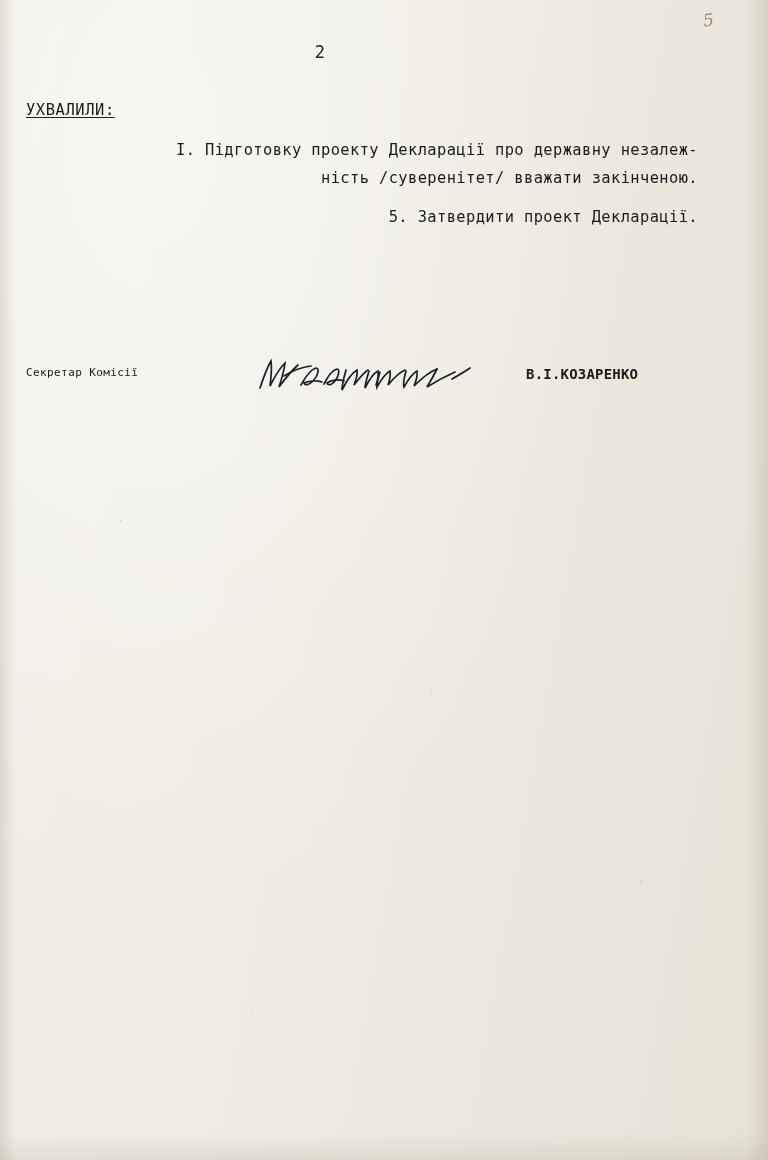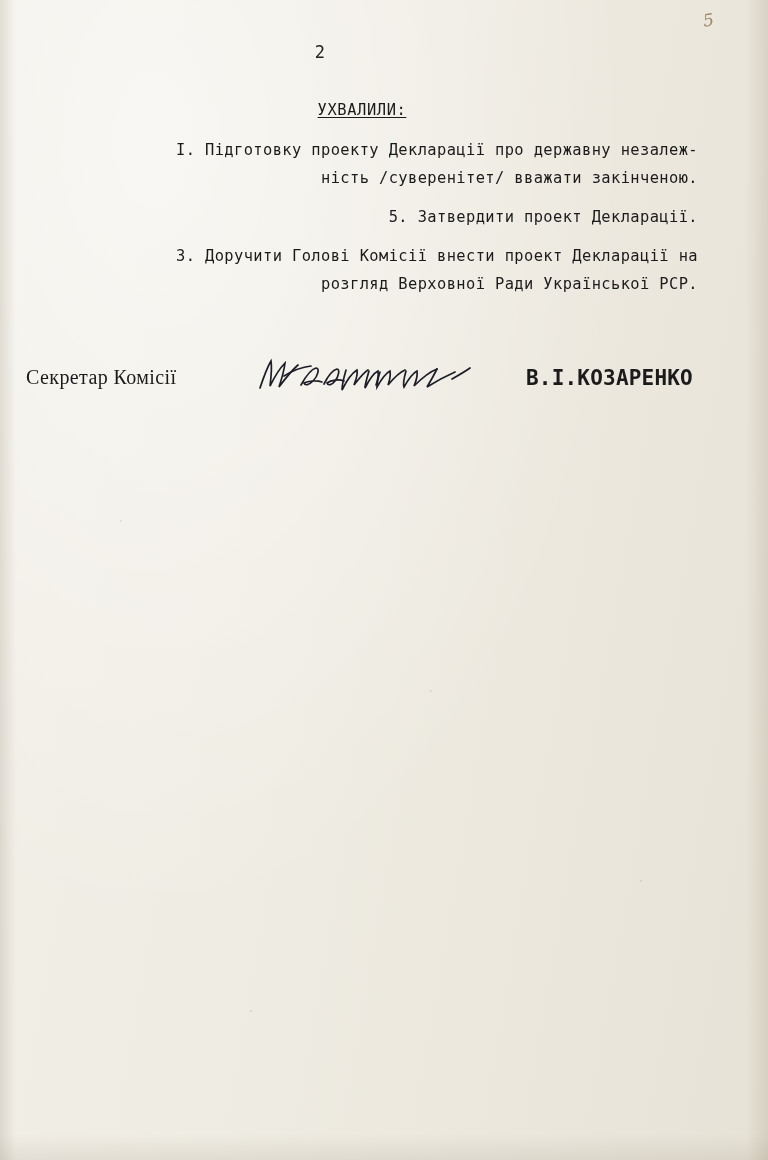--- a/index.html
+++ b/index.html
@@ -83,21 +83,20 @@
 
   .heading {
     text-decoration: underline;
     text-underline-offset: 2px;
     letter-spacing: 0.6px;
     display: inline-block;
   }
 
   .heading-line {
     margin: 0 0 12px 0;
-    text-align: center;
   }
 
   .clause {
     margin: 0 0 11px 0;
     text-indent: 44px;
     text-align: right;
     white-space: pre-wrap;
   }
 
   .clause:last-child {
@@ -109,42 +108,41 @@
     left: 26px;
     top: 358px;
     width: 672px;
     height: 40px;
   }
 
   .sig-label {
     position: absolute;
     left: 0;
     top: 8px;
-    font-size: 20px;
+    font-size: 11px;
     letter-spacing: 0.4px;
-    font-family: Liberation Serif, serif;
   }
 
   .sig-mark {
     position: absolute;
     left: 228px;
     top: -6px;
     width: 235px;
     height: 44px;
   }
 
   .sig-mark svg {
     display: block;
   }
 
   .sig-name {
     position: absolute;
     left: 500px;
     top: 8px;
-    font-size: 21px;
+    font-size: 14px;
     font-weight: bold;
     letter-spacing: 0.2px;
   }
 
   .speck {
     position: absolute;
     border-radius: 50%;
     background: rgba(120,108,88,0.18);
     pointer-events: none;
   }
@@ -162,22 +160,20 @@
 
   <div class="page-number">2</div>
 
   <div class="body-text">
     <p class="heading-line">
       <span class="heading">УХВАЛИЛИ:</span>
     </p>
     <p class="clause">I. Підготовку проекту Декларації про державну незалеж-
 ність /суверенітет/ вважати закінченою.</p>
     <p class="clause">5. Затвердити проект Декларації.</p>
-    <p class="clause">3. Доручити Голові Комісії внести проект Декларації на
-розгляд Верховної Ради Української РСР.</p>
   </div>
 
   <div class="signature-row">
     <div class="sig-label">Секретар Комісії</div>
 
     <div class="sig-mark">
       <svg width="235" height="44" viewBox="0 0 235 44" fill="none" xmlns="http://www.w3.org/2000/svg">
         <g stroke="#1d1d28" stroke-width="1.7" stroke-linecap="round" fill="none">
           <path d="M6 36 C10 24, 14 14, 17 9 C18 15, 17 26, 16 34 C20 26, 26 16, 31 11 C30 19, 27 29, 25 35 C31 27, 38 18, 44 13"></path>
           <path d="M30 24 C38 19, 48 15, 57 14"></path>

